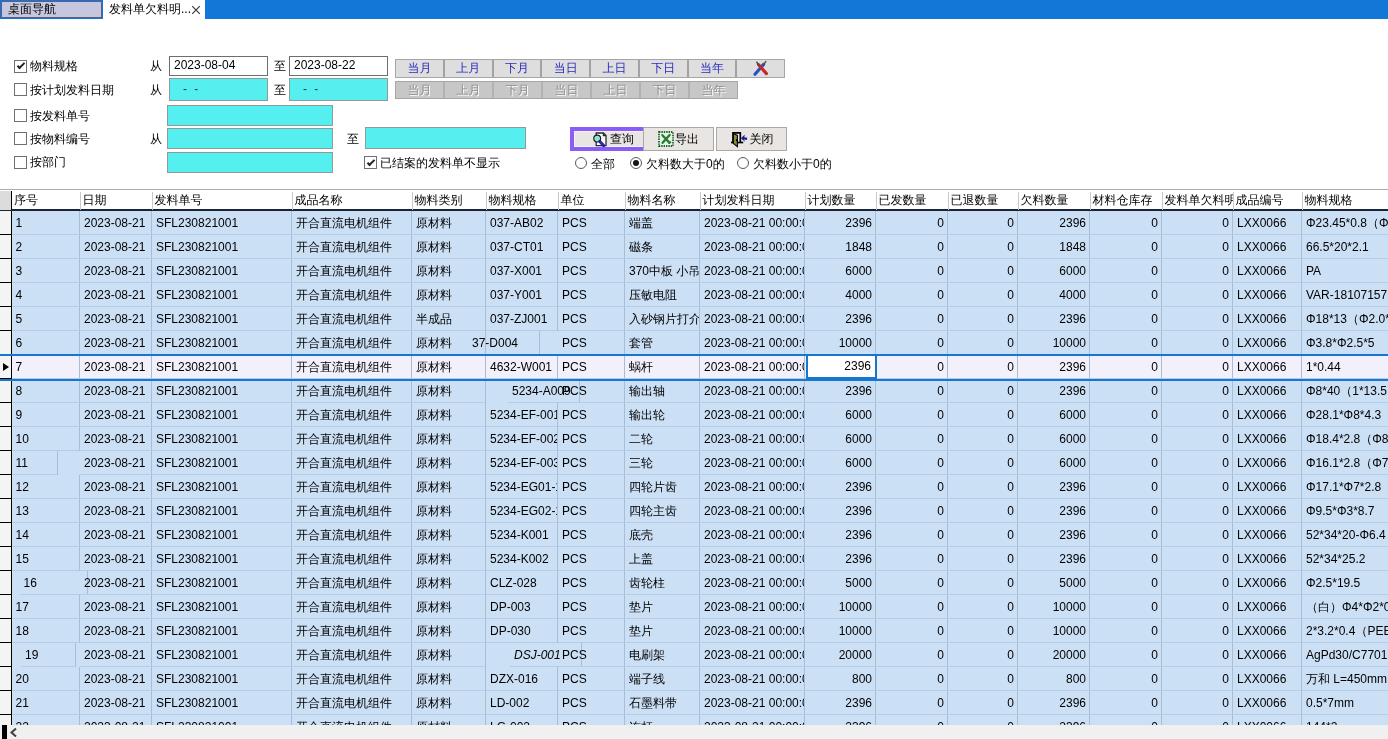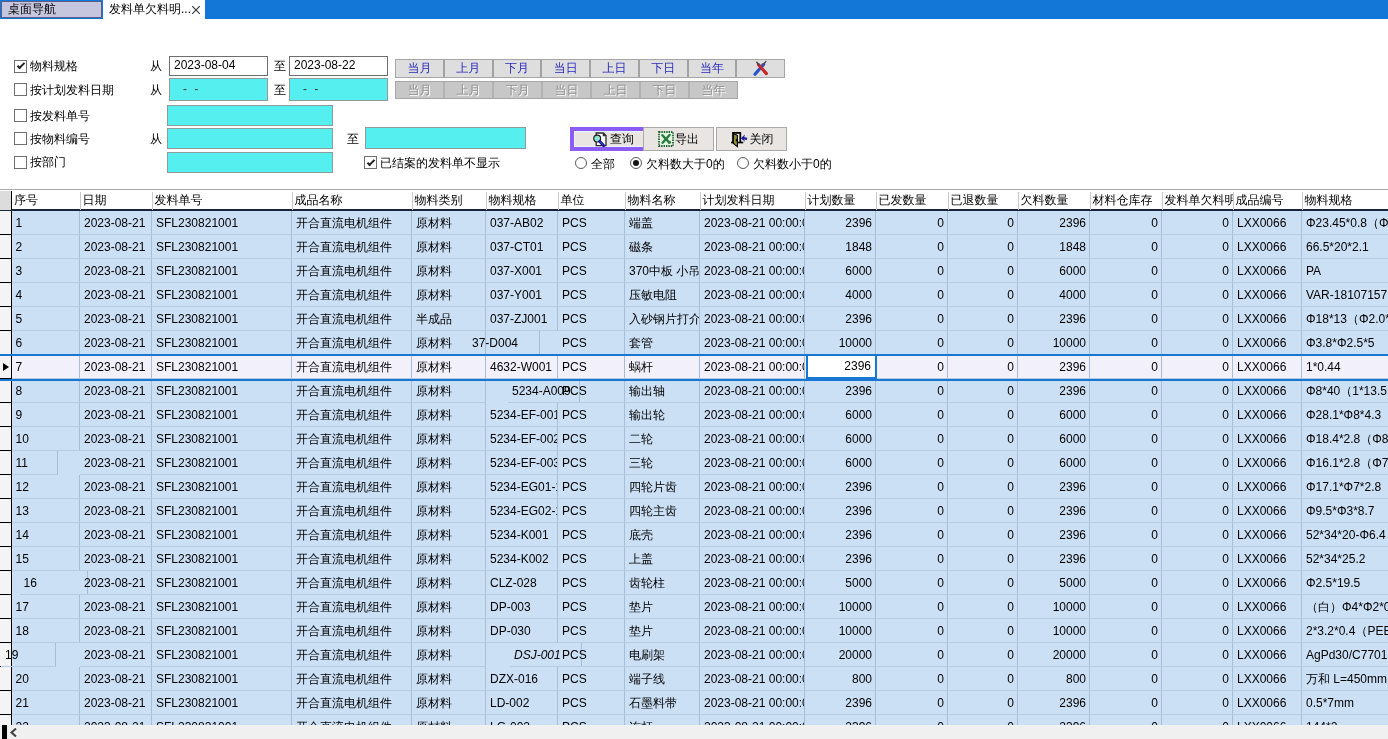--- a/index.html
+++ b/index.html
@@ -588,21 +588,21 @@
           <div class="gcell num" style="left: 876px; width: 72px;">0</div>
           <div class="gcell num" style="left: 948px; width: 70px;">0</div>
           <div class="gcell num" style="left: 1018px; width: 72px;">10000</div>
           <div class="gcell num" style="left: 1090px; width: 72px;">0</div>
           <div class="gcell num" style="left: 1162px; width: 71px;">0</div>
           <div class="gcell txt" style="left: 1233px; width: 69px;">LXX0066</div>
           <div class="gcell txt" style="left: 1302px; width: 158px;">2*3.2*0.4（PEEK）</div>
         </div>
         <div class="grow" style="top: 454px;">
           <div class="rowhdr"></div>
-          <div class="gcell txt" style="left: 1px; width: 55px;">19</div>
+          <div class="gcell txt" style="left: 21px; width: 55px;">19</div>
           <div class="gcell txt" style="left: 80px; width: 72px;">2023-08-21</div>
           <div class="gcell txt" style="left: 152px; width: 140px;">SFL230821001</div>
           <div class="gcell txt" style="left: 292px; width: 120px;">开合直流电机组件</div>
           <div class="gcell txt" style="left: 412px; width: 74px;">原材料</div>
           <div class="gcell txt" style="left: 510px; width: 72px; font-style: italic;">DSJ-001</div>
           <div class="gcell txt" style="left: 558px; width: 67px;">PCS</div>
           <div class="gcell txt" style="left: 625px; width: 75px;">电刷架</div>
           <div class="gcell txt" style="left: 700px; width: 105px;">2023-08-21 00:00:00</div>
           <div class="gcell num" style="left: 805px; width: 71px;">20000</div>
           <div class="gcell num" style="left: 876px; width: 72px;">0</div>

